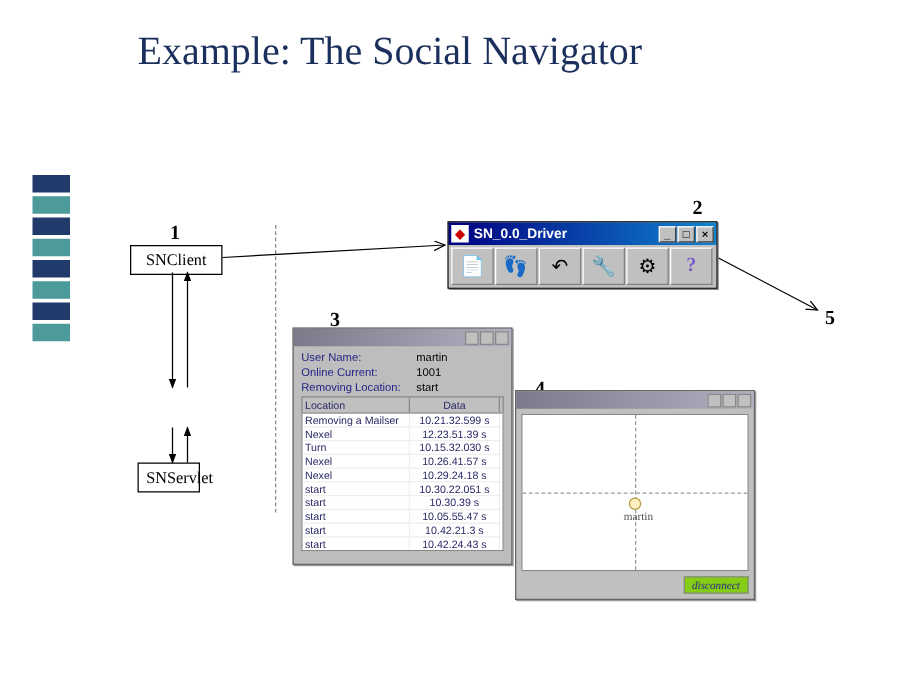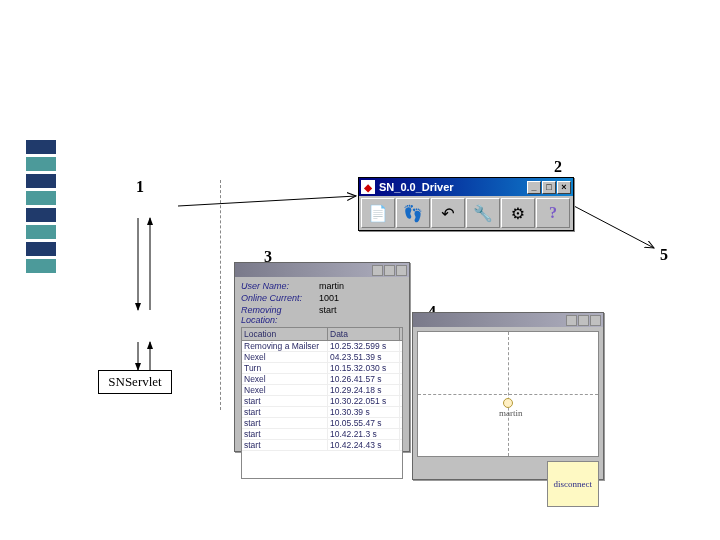--- a/index.html
+++ b/index.html
@@ -24,68 +24,72 @@
   .titlebar .wbtn { width: 14px; height: 13px; background: #c0c0c0; border: 1px solid #fff; border-right-color: #404040; border-bottom-color: #404040; margin-left: 1px; font-size: 9px; line-height: 11px; text-align: center; color: #000; font-family: Tahoma, sans-serif; font-weight: bold; }
   .toolbar { display: flex; padding: 2px; gap: 1px; background: #c0c0c0; }
   .tbtn { width: 34px; height: 30px; background: #c0c0c0; border: 1px solid #fff; border-right-color: #808080; border-bottom-color: #808080; display: flex; align-items: center; justify-content: center; font-size: 16px; }
   
   .win3 { position: absolute; left: 234px; top: 262px; width: 176px; height: 190px; border: 1px solid #666; background: #bdbdbd; box-shadow: 1px 1px 0 #999; }
   .win3 .tb3 { height: 14px; background: linear-gradient(to right, #7a7a8a, #b0b0c0); display:flex; align-items:center; padding:0 2px; }
   .win3 .tb3 .sp { flex:1; }
   .win3 .tb3 .sq { width:11px; height:11px; background:#c0c0c0; border:1px solid #888; margin-left:1px; }
   .win3 .body { padding: 4px 6px; font-family: Tahoma, sans-serif; font-size: 9px; color: #2a2a66; }
   .win3 .row { display: flex; margin-bottom: 2px; }
-  .win3 .lbl { width: 78px; color: #232388; font-style: italic; }
+  .win3 .lbl { width: 92px; color: #232388; }
   .win3 .val { color: #000; }
   .win3 .tblhead { display:flex; background:#c0c0c0; border:1px solid #888; font-size:8.5px; margin-top:2px;}
   .win3 .th { border-right:1px solid #888; padding:1px 2px; }
-  .win3 .tbl { border:1px solid #888; border-top:none; background:#fff; font-size:8.5px; height: 138px; overflow:hidden; }
+  .win3 .tbl { border:1px solid #888; border-top:none; background:#fff; font-size:8.5px; height: 110px; overflow:hidden; }
   .win3 .tr { display:flex; border-bottom:1px solid #eee; }
   .win3 .td { padding:0 2px; border-right:1px solid #eee; white-space:nowrap; overflow:hidden; }
-  .c1 { width: 86px; } .c2 { width: 72px; }
+  .c1 { width: 86px; } .c2 { width: 72px; text-align: center; }
   
   .win5 { position: absolute; left: 412px; top: 312px; width: 192px; height: 168px; border:1px solid #666; background:#c0c0c0; box-shadow:1px 1px 0 #999; }
   .win5 .tb5 { height:14px; background: linear-gradient(to right,#7a7a8a,#b0b0c0); display:flex; align-items:center; padding:0 2px;}
   .win5 .tb5 .sp{flex:1;} .win5 .tb5 .sq{width:11px;height:11px;background:#c0c0c0;border:1px solid #888;margin-left:1px;}
   .win5 .canvas { margin:4px; height:126px; background:#fff; border:1px solid #888; position:relative; }
   .win5 .dash-h { position:absolute; left:0; right:0; top:50%; border-top:1px dashed #999; }
   .win5 .dash-v { position:absolute; top:0; bottom:0; left:50%; border-left:1px dashed #999; }
   .win5 .person { position:absolute; left:calc(50% - 9px); top:calc(50% + 4px); width:18px; text-align:center; font-size:9px; color:#555;}
   .win5 .person .head{width:10px;height:10px;border:1px solid #b59a3a;border-radius:50%;margin:0 auto;background:#fff0c4;}
   .win5 .footer { display:flex; justify-content:flex-end; padding:0 4px 2px; }
-  .win5 .ftag { font-size:9px; background:#fef9c3; border:1px solid #888; padding:17px 6px; color:#2a2a88; }
+  .win5 .ftag { font-size:9px; background:#84cc16; border:1px solid #888; padding:1px 6px; color:#2a2a88;font-style:italic; }
   
   svg.arrows { position:absolute; left:0; top:0; width:720px; height:540px; pointer-events:none; }
 </style>
 </head>
 <body>
 <div class="slide">
 
 <div class="decor">
   <div class="seg dk"></div>
       <div class="seg teal"></div>
       <div class="seg dk"></div>
   <div class="seg teal"></div>
       <div class="seg dk"></div>
       <div class="seg teal"></div>
   <div class="seg dk"></div>
       <div class="seg teal"></div>
 </div>
 
+<div class="title">Example: The Social Navigator</div>
 
 
 <div class="label-num" style="left:136px; top:178px;">1</div>
 <div class="label-num" style="left:554px; top:158px;">2</div>
 <div class="label-num" style="left:264px; top:248px;">3</div>
 <div class="label-num" style="left:428px; top:303px;">4</div>
 <div class="label-num" style="left:660px; top:246px;">5</div>
 
-
-
-<div class="box" style="left:98px; top:370px; width:74px;">
+<div class="box" style="left:104px; top:196px; width:74px;">
+  <span>SNClient</span>
+</div>
+
+
+<div class="box" style="left:110px; top:370px; width:50px;">
   <span>SNServlet</span>
 </div>
 
 <div class="arrow-dash" style="left:220px; top:180px; height:230px;"></div>
 
 <svg class="arrows">
   <defs>
     <marker id="ah" markerWidth="8" markerHeight="8" refX="7" refY="3" orient="auto">
       <path d="M0,0 L8,3 L0,6 Z" fill="#000"></path>
     </marker>
@@ -144,25 +148,25 @@
           <span class="lbl">Removing Location:</span>
           <span class="val">start</span>
         </div>
     <div class="tblhead">
       <div class="th c1">Location</div>
       <div class="th c2">Data</div>
     </div>
     <div class="tbl">
       <div class="tr">
             <div class="td c1">Removing a Mailser</div>
-            <div class="td c2">10.25.32.599 s</div>
+            <div class="td c2">10.21.32.599 s</div>
           </div>
       <div class="tr">
             <div class="td c1">Nexel</div>
-            <div class="td c2">04.23.51.39 s</div>
+            <div class="td c2">12.23.51.39 s</div>
           </div>
       <div class="tr">
             <div class="td c1">Turn</div>
             <div class="td c2">10.15.32.030 s</div>
           </div>
       <div class="tr">
             <div class="td c1">Nexel</div>
             <div class="td c2">10.26.41.57 s</div>
           </div>
       <div class="tr">

